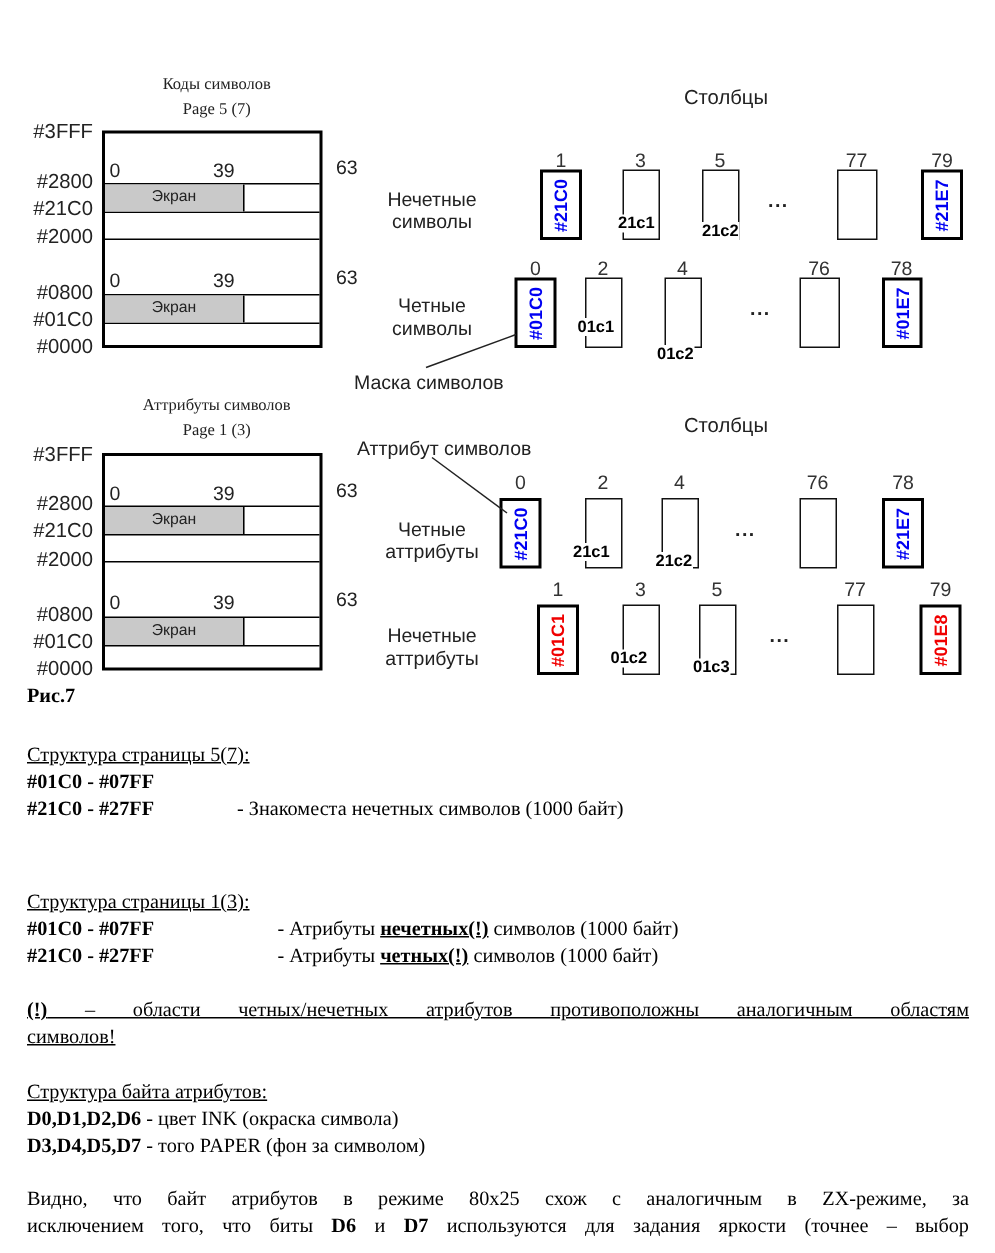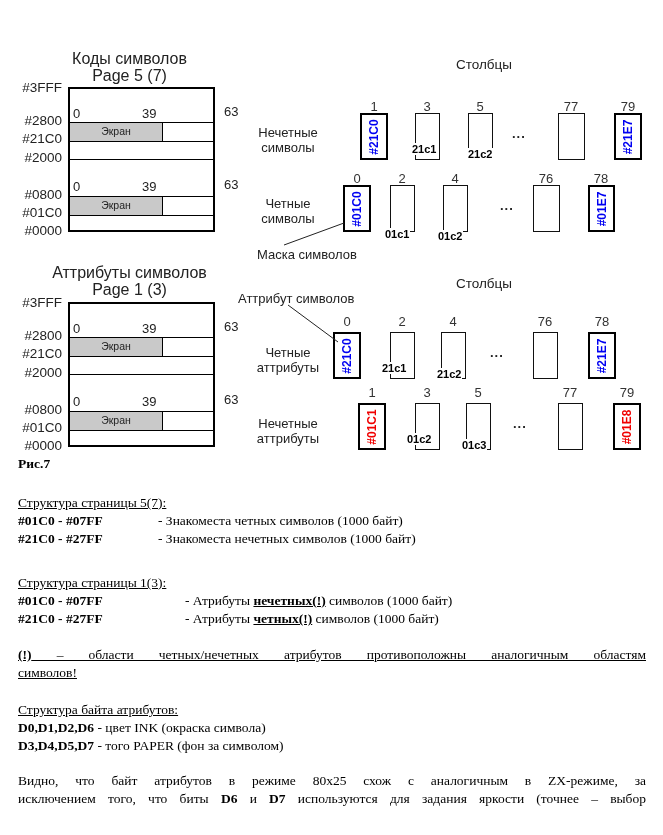--- a/index.html
+++ b/index.html
@@ -4,22 +4,22 @@
 <style>
   html,body{margin:0;padding:0;background:#fff;}
   .page{position:relative;width:663px;height:835px;background:#fff;overflow:hidden;
         font-family:"Liberation Serif", serif;color:#000;}
   .fig{position:absolute;left:0;top:0;width:663px;height:480px;}
   .intro{position:absolute;left:18px;top:8px;width:630px;font-size:13.5px;line-height:17px;}
 
   
   .membox{position:absolute;left:68px;width:147px;height:145px;border:2px solid #000;
           box-sizing:border-box;background:#fff;}
-  .mem-title{position:absolute;left:48px;width:163px;text-align:center;
-             font-family:Liberation Sans, sans-serif;font-size:16px;color:#222;}
+  .mem-title{position:absolute;left:63px;width:163px;text-align:center;
+             font-family:Liberation Serif, serif;font-size:11px;color:#222;}
   .band{position:absolute;left:0;right:0;height:18px;border-top:1px solid #000;
         border-bottom:1px solid #000;box-sizing:content-box;}
   .band-gray{position:absolute;left:0;top:0;bottom:0;width:92px;background:#c9c9c9;
              border-right:1px solid #000;text-align:center;
              font-family:"Liberation Sans",sans-serif;font-size:10.5px;line-height:17px;color:#222;}
   .hline{position:absolute;left:0;right:0;height:0;border-top:1px solid #000;}
   .mem-num{position:absolute;font-family:"Liberation Sans",sans-serif;font-size:13px;color:#222;}
   .addr-label{position:absolute;left:14px;width:48px;text-align:right;
               font-family:"Liberation Sans",sans-serif;font-size:13.5px;color:#222;}
   .n63{position:absolute;left:224px;font-family:"Liberation Sans",sans-serif;font-size:13px;color:#222;}
@@ -51,21 +51,21 @@
   .textblock{position:absolute;left:18px;width:628px;top:494px;font-size:13.5px;line-height:18px;}
   .sec{margin:0;}
   .sec .head{text-decoration:underline;}
   .trow{display:flex;}
   .addr1{width:140px;font-weight:bold;flex:none;}
   .addr2{width:167px;font-weight:bold;flex:none;}
   .bits{font-weight:bold;}
   .b{font-weight:bold;}
   .bu{font-weight:bold;text-decoration:underline;}
   .just{text-align:justify;text-align-last:justify;}
-  .mt26{margin-top:26px;} .mt18{margin-top:18px;text-decoration:underline;} .mt19{margin-top:19px;} .mt17{margin-top:17px;}
+  .mt26{margin-top:44px;} .mt18{margin-top:18px;text-decoration:underline;} .mt19{margin-top:19px;} .mt17{margin-top:17px;}
 </style>
 </head>
 <body>
 
 <div class="page">
 
 
   <div class="fig">
 
     <div class="mem-title" style="top:50px">Коды символов</div>
@@ -135,24 +135,24 @@
     <div class="cell thick" style="left:343px;top:185px">
       <span class="vtext blue">#01C0</span>
     </div>
     <div class="cell" style="left:390px;top:185px"></div>
     <div class="cell" style="left:443px;top:185px"></div>
     <div class="dots" style="left:500px;top:198px">...</div>
     <div class="cell" style="left:533px;top:185px;width:27px"></div>
     <div class="cell thick" style="left:588px;top:185px;width:27px">
       <span class="vtext blue">#01E7</span>
     </div>
-    <div class="ctag" style="left:384px;top:228px">01c1</div>
+    <div class="ctag" style="left:384px;top:212px">01c1</div>
     <div class="ctag" style="left:437px;top:230px">01c2</div>
 
-    <div class="ptr-label" style="left:257px;top:247px">Маска символов</div>
+    <div class="ptr-label" style="left:236px;top:247px">Маска символов</div>
 
     <div class="mem-title" style="top:264px">Аттрибуты символов</div>
     <div class="mem-title" style="top:281px">Page 1 (3)</div>
 
     <div class="addr-label" style="top:295px">#3FFF</div>
     <div class="addr-label" style="top:328px">#2800</div>
     <div class="addr-label" style="top:346px">#21C0</div>
     <div class="addr-label" style="top:365px">#2000</div>
     <div class="addr-label" style="top:402px">#0800</div>
     <div class="addr-label" style="top:420px">#01C0</div>
@@ -232,21 +232,20 @@
       <line x1="288" y1="305" x2="338" y2="342" stroke="#222" stroke-width="1"></line>
     </svg>
   </div>
 
   <div class="textblock">
 
     <div class="sec">
       <div class="head">Структура страницы 5(7):</div>
       <div class="trow">
         <span class="addr1">#01C0 - #07FF</span>
-        <span>- Знакоместа четных символов (1000 байт)</span>
       </div>
       <div class="trow">
         <span class="addr1">#21C0 - #27FF</span>
         <span>- Знакоместа нечетных символов (1000 байт)</span>
       </div>
     </div>
 
     <div class="sec mt26">
       <div class="head">Структура страницы 1(3):</div>
       <div class="trow">

